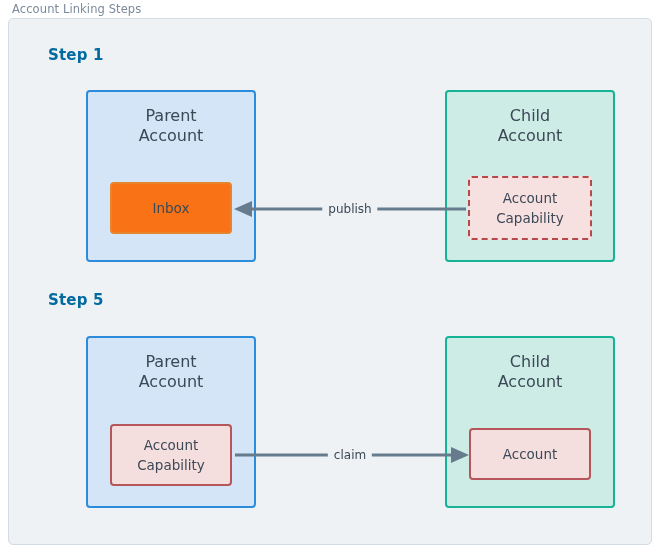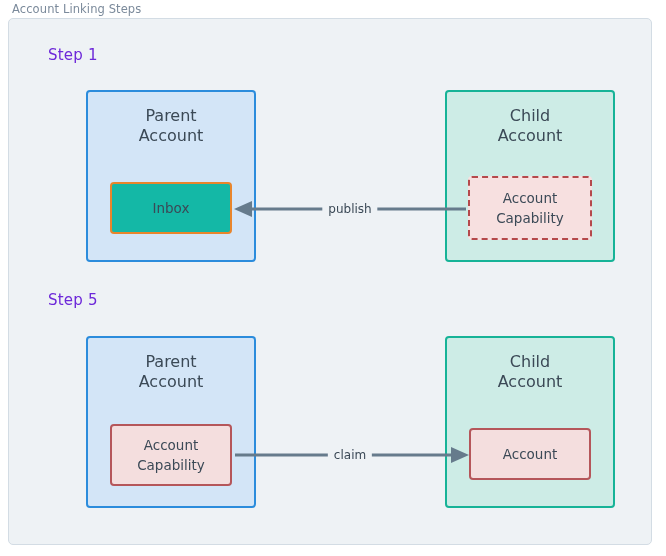--- a/index.html
+++ b/index.html
@@ -36,22 +36,22 @@
     box-sizing: border-box;
     background: #eef2f5;
     border: 1px solid #d3dce4;
     border-radius: 5px;
   }
 
   
   .step-label {
     position: absolute;
     font-size: 15px;
-    font-weight: normal;
-    color: #6d28d9;
+    font-weight: bold;
+    color: #0369a1;
     letter-spacing: 0.2px;
     white-space: nowrap;
   }
   #step1-label { left: 48px; top: 46px; }
   #step2-label { left: 48px; top: 291px; }
 
   
   .account-box {
     position: absolute;
     box-sizing: border-box;
@@ -91,21 +91,21 @@
     display: flex;
     align-items: center;
     justify-content: center;
     text-align: center;
     font-size: 13.5px;
     line-height: 20px;
     color: #3b4956;
     white-space: pre-line;
   }
   .inner-box.inbox {
-    background: #14b8a6;
+    background: #f97316;
     border: 2px solid #e8852c;
   }
   .inner-box.capability-dashed {
     background: #f7e0e0;
     border: 2px dashed #b5494b;
   }
   .inner-box.capability-solid {
     background: #f4dede;
     border: 2px solid #b5565a;
   }

